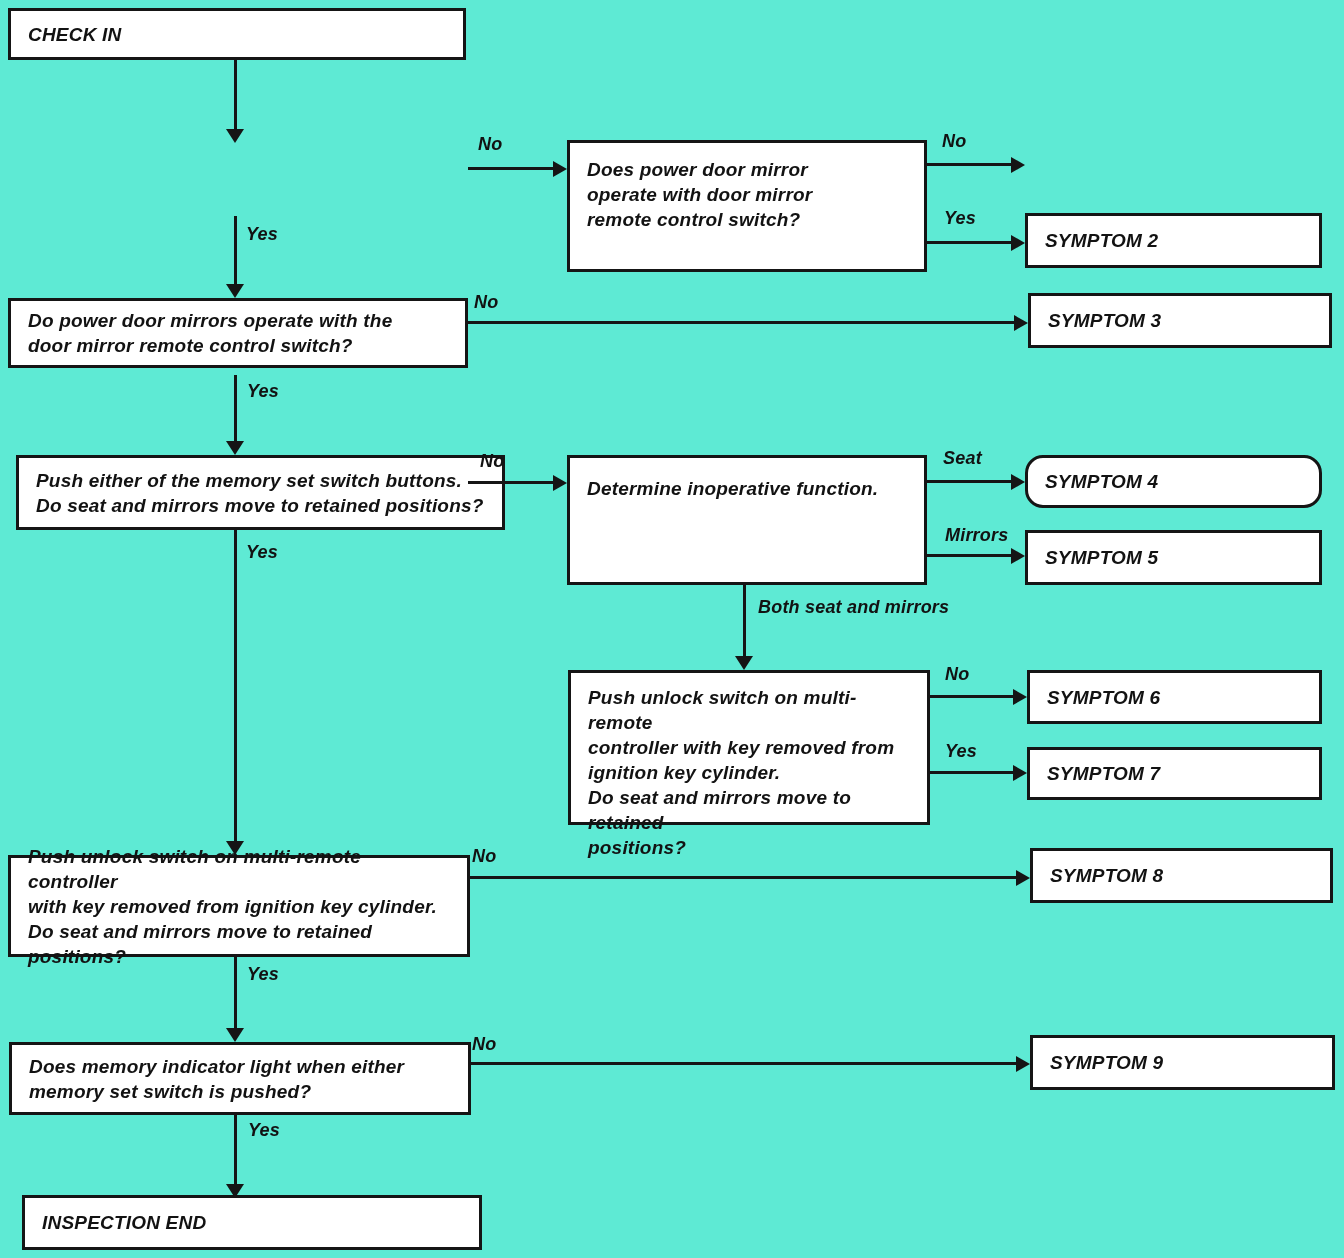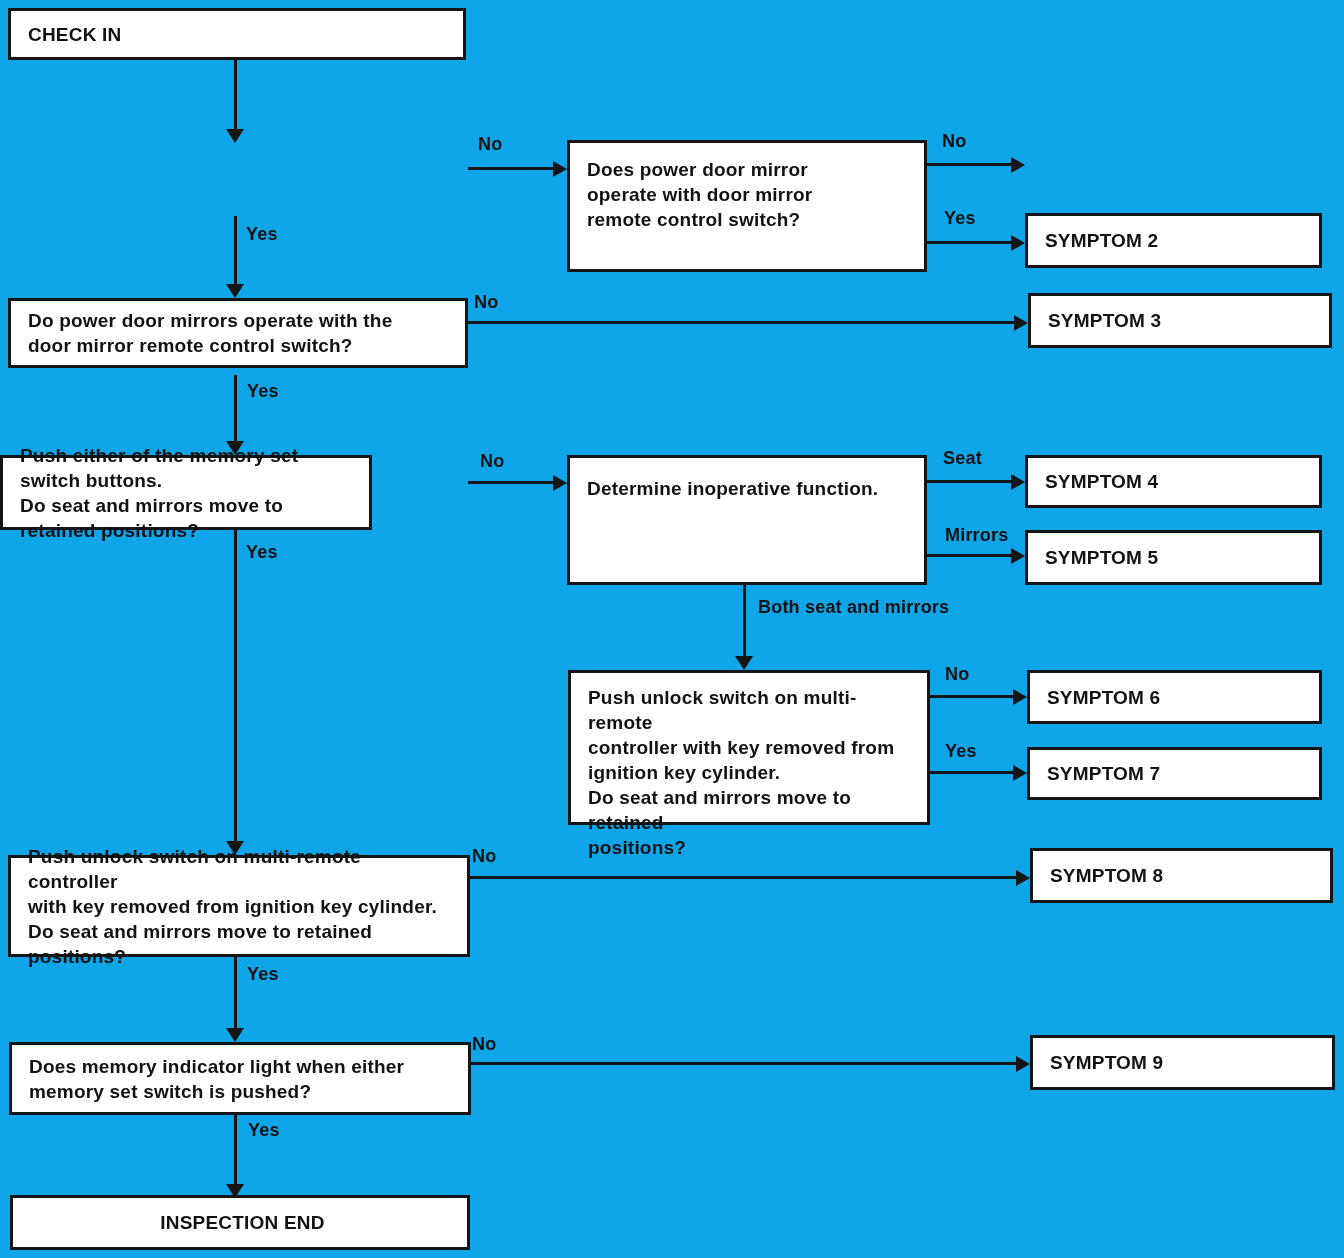--- a/index.html
+++ b/index.html
@@ -1,19 +1,20 @@
 <!DOCTYPE html>
 <html><head>
 <meta charset="utf-8">
 <style>
   html,body { margin:0; padding:0; background:#ffffff; }
   #stage {
-    position:relative; width:1344px; height:1258px; background:#0ea5e9;
+    position:relative; width:1344px; height:1258px; background:#5eead4;
     font-family:"Liberation Sans", sans-serif; color:#121212;
     overflow:hidden;
+    font-style:italic;
   }
   .box {
     position:absolute; box-sizing:border-box;
     border:3px solid #151515; background:#ffffff;
     display:flex; align-items:center;
     padding:8px 12px 8px 17px;
   }
   .box.top { align-items:flex-start; padding-top:14px; }
   .txt {
     white-space:pre-line; font-size:19px; font-weight:700;
@@ -44,37 +45,37 @@
   <div class="box" style="left:8px;top:8px;width:458px;height:52px;">
     <span class="txt">CHECK IN</span>
   </div>
 
 
   <div class="box" style="left:8px;top:298px;width:460px;height:70px;">
     <span class="txt">Do power door mirrors operate with the
 door mirror remote control switch?</span>
   </div>
 
-  <div class="box" style="left:0;top:455px;width:372px;height:75px;justify-content:center;">
+  <div class="box" style="left:16px;top:455px;width:489px;height:75px;">
     <span class="txt">Push either of the memory set switch buttons.
 Do seat and mirrors move to retained positions?</span>
   </div>
 
   <div class="box" style="left:8px;top:855px;width:462px;height:102px;justify-content:center;">
     <span class="txt">Push unlock switch on multi-remote controller
 with key removed from ignition key cylinder.
 Do seat and mirrors move to retained positions?</span>
   </div>
 
   <div class="box" style="left:9px;top:1042px;width:462px;height:73px;">
     <span class="txt">Does memory indicator light when either
 memory set switch is pushed?</span>
   </div>
 
-  <div class="box" style="left:10px;top:1195px;width:460px;height:55px;justify-content:center;">
+  <div class="box" style="left:22px;top:1195px;width:460px;height:55px;">
     <span class="txt">INSPECTION END</span>
   </div>
 
   <div class="box top" style="left:567px;top:140px;width:360px;height:132px;">
     <span class="txt">Does power door mirror
 operate with door mirror
 remote control switch?</span>
   </div>
 
   <div class="box top" style="left:567px;top:455px;width:360px;height:130px;padding-top:18px;">
@@ -88,21 +89,21 @@
 Do seat and mirrors move to retained
 positions?</span>
   </div>
 
   <div class="box" style="left:1025px;top:213px;width:297px;height:55px;">
     <span class="txt">SYMPTOM 2</span>
   </div>
   <div class="box" style="left:1028px;top:293px;width:304px;height:55px;">
     <span class="txt">SYMPTOM 3</span>
   </div>
-  <div class="box" style="left:1025px;top:455px;width:297px;height:53px;">
+  <div class="box" style="left:1025px;top:455px;width:297px;height:53px;border-radius:18px;">
     <span class="txt">SYMPTOM 4</span>
   </div>
   <div class="box" style="left:1025px;top:530px;width:297px;height:55px;">
     <span class="txt">SYMPTOM 5</span>
   </div>
   <div class="box" style="left:1027px;top:670px;width:295px;height:54px;">
     <span class="txt">SYMPTOM 6</span>
   </div>
   <div class="box" style="left:1027px;top:747px;width:295px;height:53px;">
     <span class="txt">SYMPTOM 7</span>

